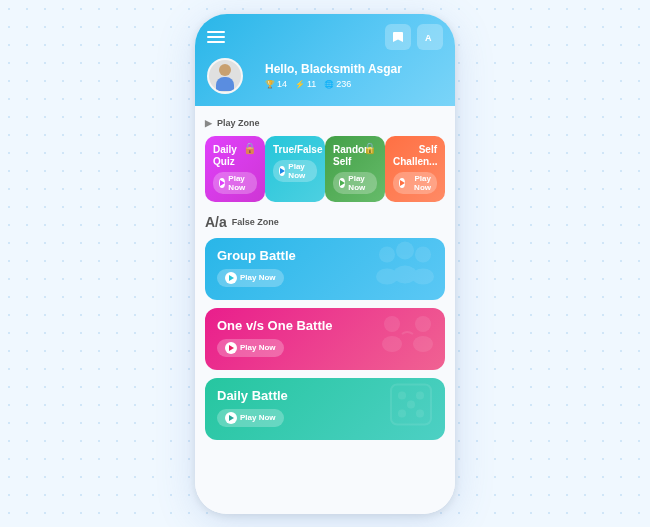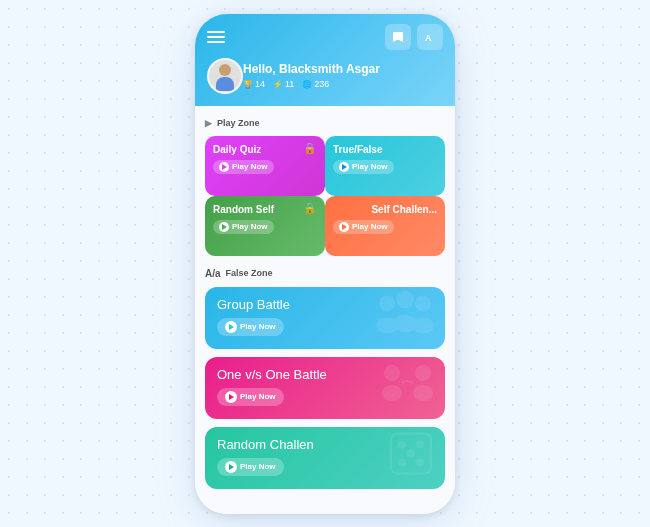--- a/index.html
+++ b/index.html
@@ -81,21 +81,21 @@
       align-items: center;
       justify-content: center;
       cursor: pointer;
       color: white;
       font-size: 12px;
     }
 
     .user-row {
       display: flex;
       align-items: center;
-      gap: 0;
+      gap: 22px;
     }
 
     .avatar {
       width: 36px;
       height: 36px;
       border-radius: 50%;
       background: #e0e0e0;
       overflow: hidden;
       border: 2px solid rgba(255,255,255,0.7);
       flex-shrink: 0;
@@ -174,21 +174,21 @@
     }
 
     .play-icon {
       color: #888;
       font-size: 9px;
     }
 
     
     .quiz-grid {
       display: grid;
-      grid-template-columns: 1fr 1fr;
+      grid-template-columns: 1fr 1fr 1fr 1fr;
       gap: 0;
       margin-bottom: 12px;
     }
 
     .quiz-card {
       border-radius: 10px;
       padding: 8px;
       color: white;
       position: relative;
       overflow: hidden;
@@ -270,21 +270,21 @@
       color: white;
       position: relative;
       overflow: hidden;
       margin-bottom: 8px;
       cursor: pointer;
       min-height: 62px;
     }
 
     .battle-card-title {
       font-size: 13px;
-      font-weight: 400;
+      font-weight: 700;
       margin-bottom: 6px;
     }
 
     .battle-play-btn {
       display: flex;
       align-items: center;
       gap: 3px;
       background: rgba(255,255,255,0.25);
       border-radius: 10px;
       padding: 3px 8px;
@@ -422,21 +422,21 @@
         <div class="quiz-card-title">Self Challen...</div>
         <div class="play-now-btn">
           <div class="play-btn-icon play-btn-icon-orange"></div>
           <span>Play Now</span>
         </div>
       </div>
 
     </div>
 
     <div class="battle-section-label">
-      <span style="font-size:10px;font-weight:700;color:#555;">A/a</span>
+      <span style="font-size:14px;font-weight:700;color:#555;">A/a</span>
       <span>False Zone</span>
     </div>
 
     <div class="battle-card card-group">
       <div class="battle-card-title">Group Battle</div>
       <div class="battle-play-btn">
         <div class="battle-play-icon battle-play-icon-cyan"></div>
         <span>Play Now</span>
       </div>
       <div class="battle-illustration">
@@ -462,21 +462,21 @@
           <circle cx="12" cy="12" r="8"></circle>
           <ellipse cx="12" cy="32" rx="10" ry="8"></ellipse>
           <circle cx="43" cy="12" r="8"></circle>
           <ellipse cx="43" cy="32" rx="10" ry="8"></ellipse>
           <path d="M22 22 Q27 18 33 22" stroke="white" stroke-width="2" fill="none"></path>
         </svg>
       </div>
     </div>
 
     <div class="battle-card card-random-battle">
-      <div class="battle-card-title">Random Challen</div>
+      <div class="battle-card-title">Daily Battle</div>
       <div class="battle-play-btn">
         <div class="battle-play-icon battle-play-icon-teal"></div>
         <span>Play Now</span>
       </div>
       <div class="battle-illustration">
         <svg width="48" height="48" viewBox="0 0 48 48" fill="none" stroke="white" stroke-width="2" opacity="0.4">
           <rect x="4" y="4" width="40" height="40" rx="6" fill="white" fill-opacity="0.2"></rect>
           <circle cx="15" cy="15" r="3" fill="white"></circle>
           <circle cx="33" cy="15" r="3" fill="white"></circle>
           <circle cx="15" cy="33" r="3" fill="white"></circle>

